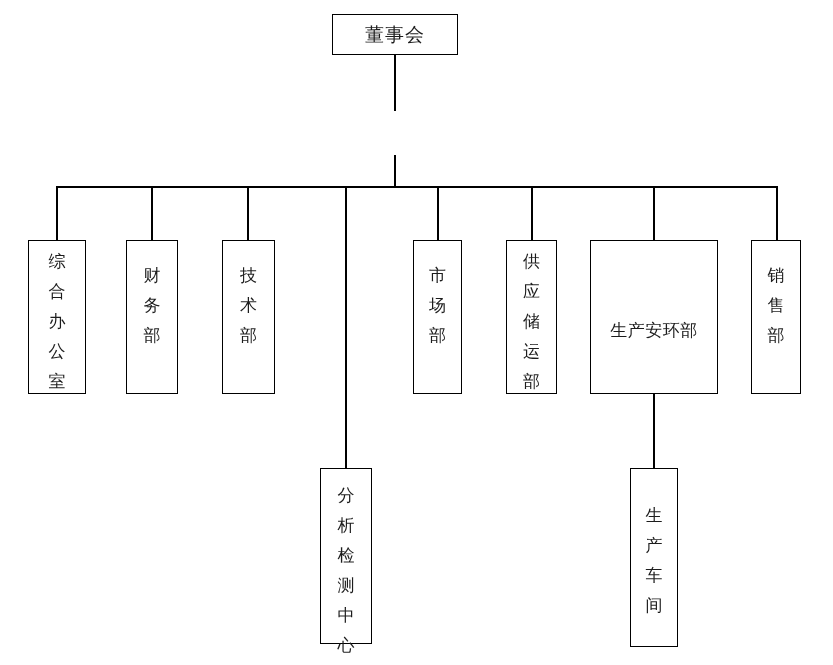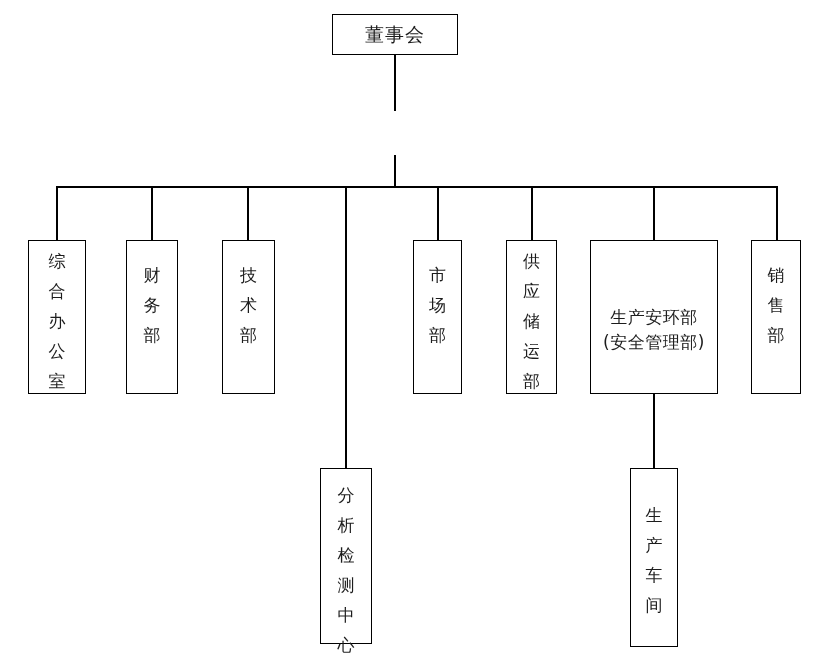--- a/index.html
+++ b/index.html
@@ -139,21 +139,20 @@
       <span>供</span>
       <span>应</span>
       <span>储</span>
       <span>运</span>
       <span>部</span>
     </div>
   </div>
 
   <div class="node multiline" style="left:590px; top:240px; width:128px; height:154px;">
     <div class="label-h">生产安环部</div>
-    <div class="label-h">(安全管理部)</div>
   </div>
 
   <div class="node vert" style="left:751px; top:240px; width:50px; height:154px; padding-top:26px;">
     <div class="label-v">
       <span>销</span>
       <span>售</span>
       <span>部</span>
     </div>
   </div>
 

